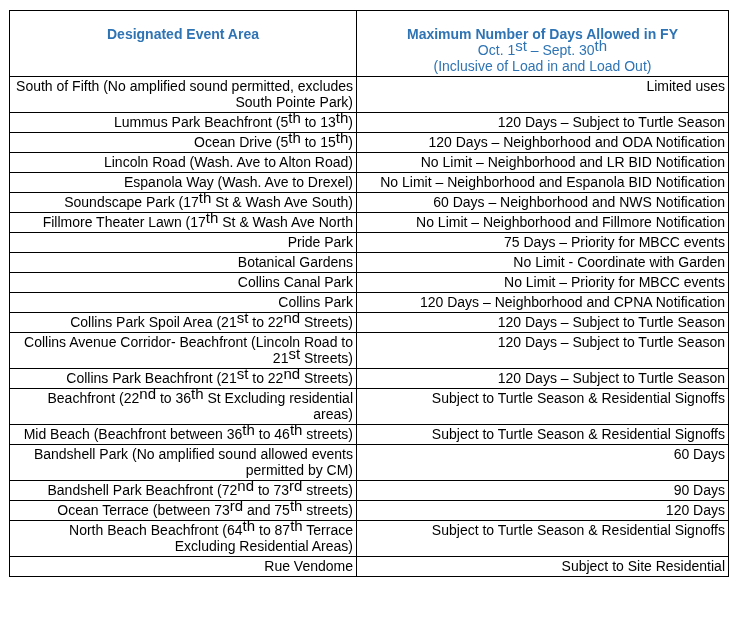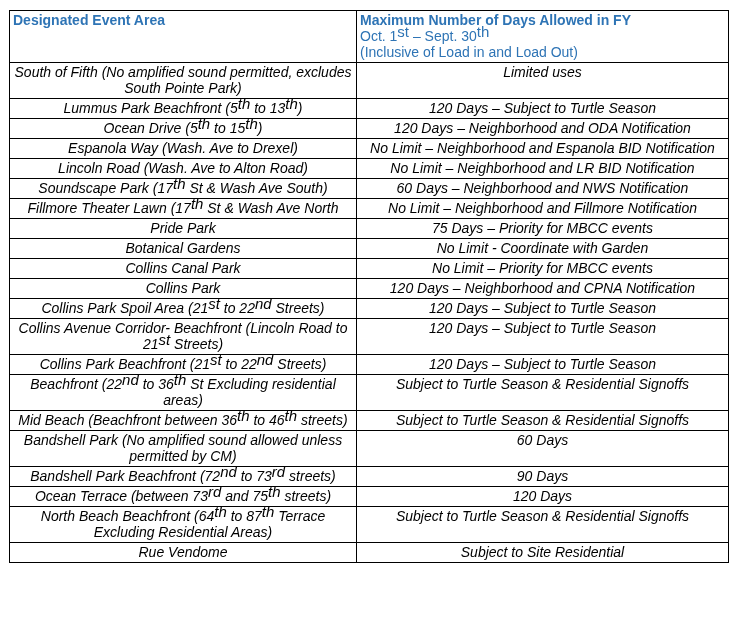--- a/index.html
+++ b/index.html
@@ -26,30 +26,30 @@
   }
   .event-table col.col-area { width: 347px; }
   .event-table col.col-days { width: 372px; }
   .event-table th, .event-table td {
     border: 1px solid #000000;
     vertical-align: top;
     padding: 1px 3px 2px 3px;
     overflow: hidden;
   }
   .event-table th {
-    text-align: left;
+    text-align: center;
     color: #2E74B5;
     font-weight: bold;
-    padding-top: 1px;
+    padding-top: 15px;
     padding-bottom: 2px;
   }
   .th-title { font-weight: bold; }
   .th-sub { font-weight: normal; }
   .th-area-label { font-weight: bold; }
-  td.td-area, td.td-days { text-align: center; font-style: italic; }
+  td.td-area, td.td-days { text-align: right; }
   sup {
     font-size: 15px;
     line-height: 0;
     vertical-align: 4px;
   }
 </style>
 </head>
 <body>
 
 <div class="page">
@@ -82,27 +82,27 @@
     <td class="td-days">120 Days – Subject to Turtle Season</td>
   </tr>
 
 
   <tr>
     <td class="td-area">Ocean Drive (5<sup>th</sup> to 15<sup>th</sup>)</td>
     <td class="td-days">120 Days – Neighborhood and ODA Notification</td>
   </tr>
 
   <tr>
-    <td class="td-area">Espanola Way (Wash. Ave to Drexel)</td>
-    <td class="td-days">No Limit – Neighborhood and Espanola BID Notification</td>
+    <td class="td-area">Lincoln Road (Wash. Ave to Alton Road)</td>
+    <td class="td-days">No Limit – Neighborhood and LR BID Notification</td>
   </tr>
 
   <tr>
-    <td class="td-area">Lincoln Road (Wash. Ave to Alton Road)</td>
-    <td class="td-days">No Limit – Neighborhood and LR BID Notification</td>
+    <td class="td-area">Espanola Way (Wash. Ave to Drexel)</td>
+    <td class="td-days">No Limit – Neighborhood and Espanola BID Notification</td>
   </tr>
 
   <tr>
     <td class="td-area">Soundscape Park (17<sup>th</sup> St &amp; Wash Ave South)</td>
     <td class="td-days">60 Days – Neighborhood and NWS Notification</td>
   </tr>
 
   <tr>
     <td class="td-area">Fillmore Theater Lawn (17<sup>th</sup> St &amp; Wash Ave North</td>
     <td class="td-days">No Limit – Neighborhood and Fillmore Notification</td>
@@ -148,21 +148,21 @@
     <td class="td-days">Subject to Turtle Season &amp; Residential Signoffs</td>
   </tr>
 
   <tr>
     <td class="td-area">Mid Beach (Beachfront between 36<sup>th</sup> to 46<sup>th</sup> streets)</td>
     <td class="td-days">Subject to Turtle Season &amp; Residential Signoffs</td>
   </tr>
 
 
   <tr>
-    <td class="td-area">Bandshell Park (No amplified sound allowed unless permitted by CM)</td>
+    <td class="td-area">Bandshell Park (No amplified sound allowed events permitted by CM)</td>
     <td class="td-days">60 Days</td>
   </tr>
 
   <tr>
     <td class="td-area">Bandshell Park Beachfront (72<sup>nd</sup> to 73<sup>rd</sup> streets)</td>
     <td class="td-days">90 Days</td>
   </tr>
 
   <tr>
     <td class="td-area">Ocean Terrace (between 73<sup>rd</sup> and 75<sup>th</sup> streets)</td>

